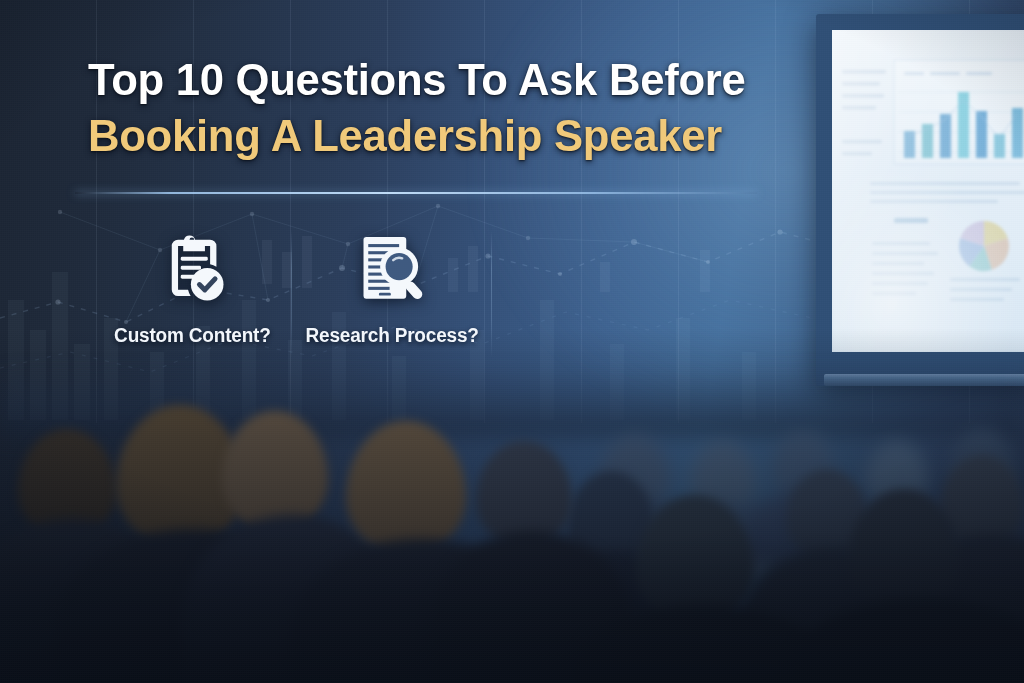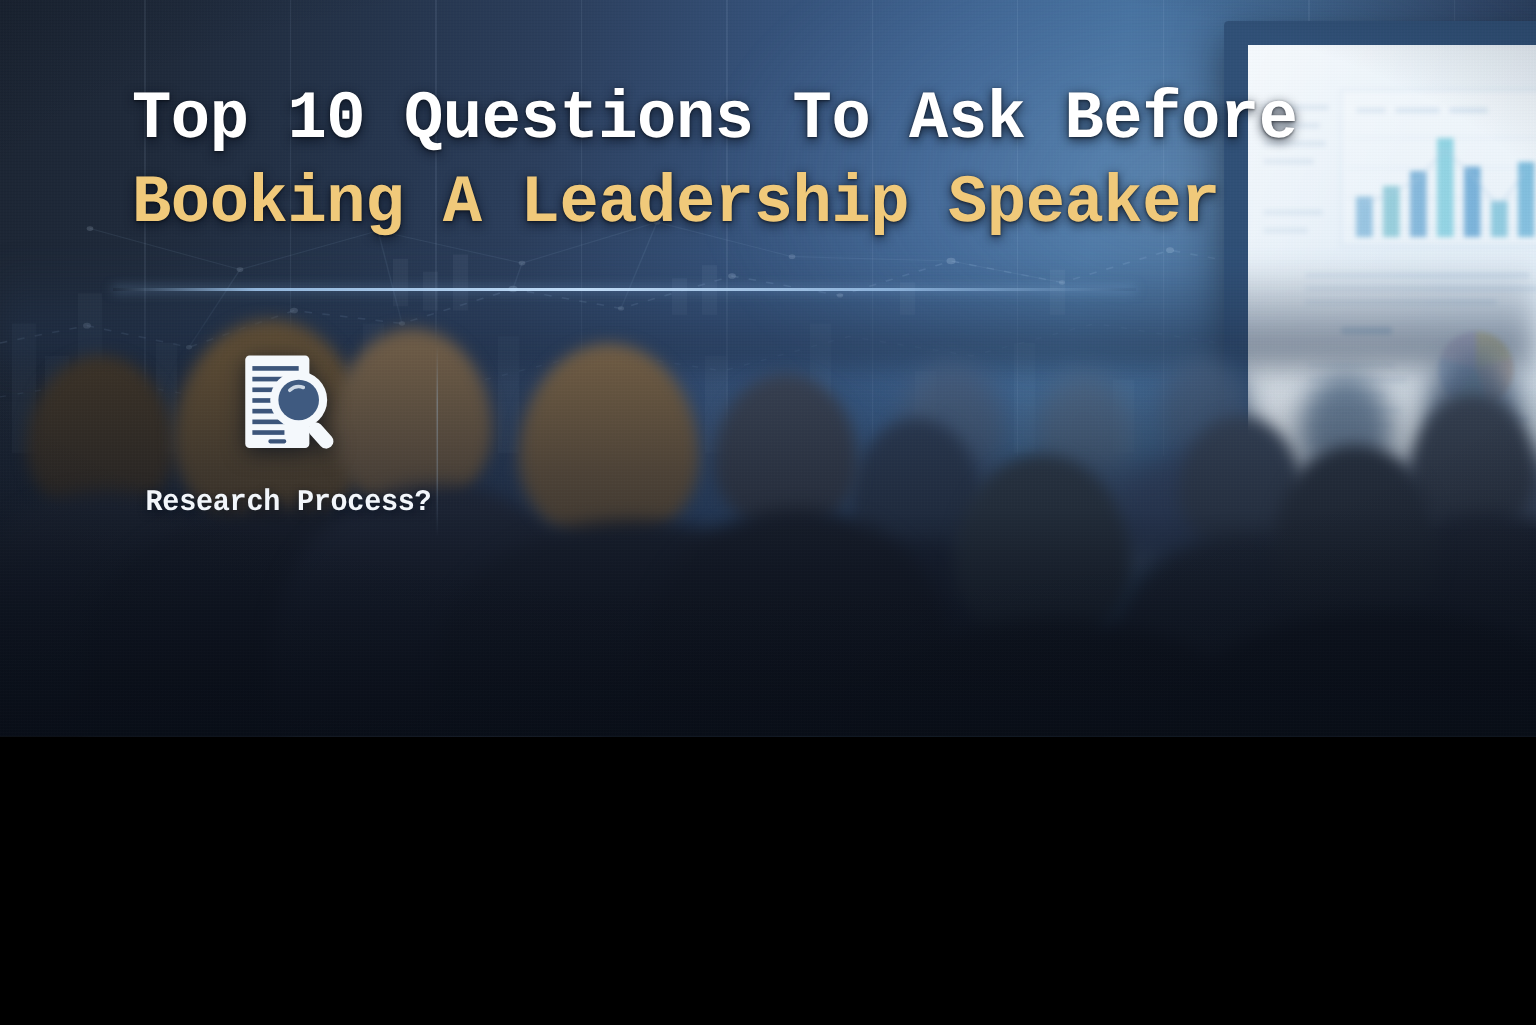--- a/index.html
+++ b/index.html
@@ -1,23 +1,23 @@
 <!DOCTYPE html>
 <html><head>
 <meta charset="utf-8">
 <title>Top 10 Questions To Ask Before Booking A Leadership Speaker</title>
 <style>
   html,body{margin:0;padding:0;background:#000;}
   *{box-sizing:border-box;}
 
   .stage{
     position:relative;
-    width:1024px;height:491px;
+    width:1024px;height:683px;
     overflow:hidden;
-    font-family:Liberation Mono, monospace;
+    font-family:Liberation Sans, sans-serif;
     background:#1e2838;
   }
   .bg-solid{
     position:absolute;inset:0;
     background-color:#2c4straight;
     background-image:linear-gradient(100deg,
       #1b2432 0%,#1f2a3b 11%,#24334a 22%,#2b3e5c 34%,
       #345078 46%,#3b5f8c 58%,#406b98 68%,#3b6089 78%,
       #324a6e 89%,#2a3c59 100%);
   }
@@ -392,20 +392,35 @@
   <div class="bg-noise"></div>
 
   <div class="title-block">
     <div class="title-line1">Top 10 Questions To Ask Before</div>
     <div class="title-line2">Booking A Leadership Speaker</div>
   </div>
   <div class="title-rule"></div>
 
   <div class="features">
 
+    <div class="feature">
+      <div class="feature-icon">
+        <svg width="72" height="72" viewBox="0 0 64 64" fill="#f4f8fc" aria-hidden="true">
+          <path d="M40 6h-5.2a5.2 5.2 0 0 0-10 0H19.6A5.6 5.6 0 0 0 14 11.6v38.8A5.6 5.6 0 0 0 19.6 56h11.2a18.6 18.6 0 0 1-2.3-5.6H19.6V11.6h4.6v4.6h19.3v-4.6h4.6v16.1a18.4 18.4 0 0 1 5.6 2.3V11.6A5.6 5.6 0 0 0 48.1 6H40zm-10.2 0a2.1 2.1 0 1 1 4.2 0z"></path>
+          <rect x="22" y="21" width="24" height="3.6" rx="1.3"></rect>
+          <rect x="22" y="29" width="18" height="3.6" rx="1.3"></rect>
+          <rect x="22" y="37" width="13" height="3.6" rx="1.3"></rect>
+          <circle cx="45.5" cy="45.5" r="14.5" fill="#f4f8fc"></circle>
+          <circle cx="45.5" cy="45.5" r="12.2" fill="#2f4straight" fill-opacity="0"></circle>
+          <path d="M38.6 45.8l4.8 4.8 9.1-9.8" fill="none" stroke="#33445d" stroke-width="4.4" stroke-linecap="round" stroke-linejoin="round"></path>
+        </svg>
+      </div>
+      <div class="feature-label">Custom Content?</div>
+      <div class="feature-sep"></div>
+    </div>
 
     <div class="feature">
       <div class="feature-icon">
         <svg width="76" height="76" viewBox="0 0 64 64" fill="#f4f8fc" aria-hidden="true">
           <rect x="8" y="5" width="36" height="52" rx="2.4"></rect>
           <g fill="#3c557a">
             <rect x="12" y="11" width="26" height="2.6"></rect>
             <rect x="12" y="17" width="26" height="2.6"></rect>
             <rect x="12" y="23" width="26" height="2.6"></rect>
             <rect x="12" y="29" width="20" height="2.6"></rect>

